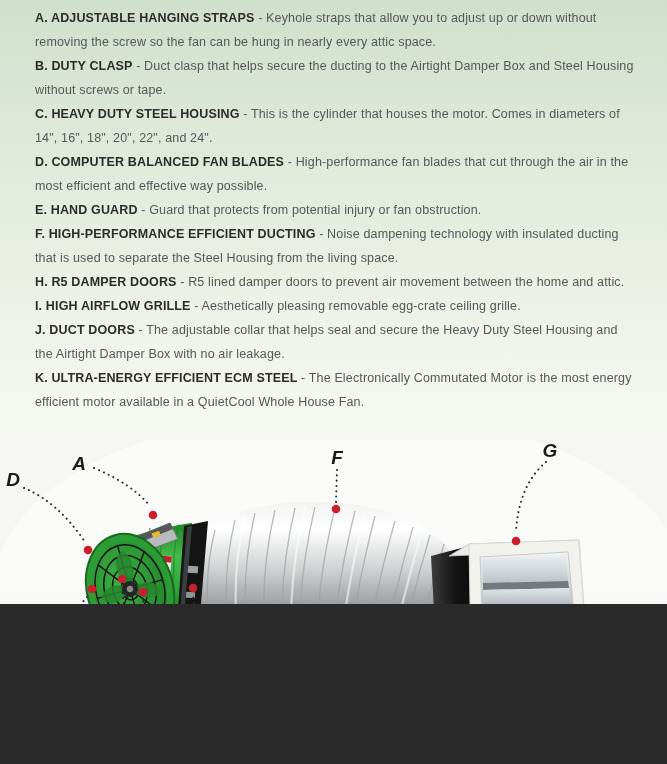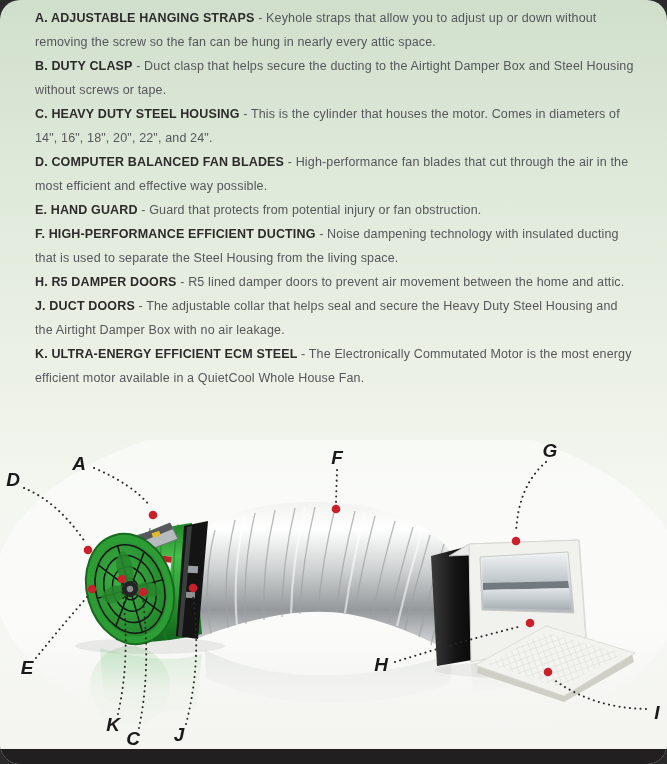--- a/index.html
+++ b/index.html
@@ -1,22 +1,21 @@
 <!DOCTYPE html>
 <html><head>
 <meta charset="utf-8">
 <style>
   html,body{margin:0;padding:0;background:#2a2a2a;}
   .page{
     position:relative;
-    width:667px;height:764px;
+    width:667px;height:604px;
     overflow:hidden;
     background:linear-gradient(180deg,#d0dfcc 0%,#dde8d8 20%,#eaf0e4 45%,#f4f6f0 65%,#f6f7f3 82%,#f3f5ef 100%);
     font-family:"Liberation Sans",sans-serif;
-    border-radius:20px;
   }
   .parts-list{
     position:absolute;top:6px;left:35px;width:604px;
     font-size:12.5px;line-height:24px;letter-spacing:.15px;
   }
   .part{margin:0;color:#55565a;}
   .part-heading{color:#2c2b2a;font-weight:700;}
   .diagram{position:absolute;left:0;top:440px;width:667px;height:309px;}
   .footer-bar{position:absolute;left:0;top:749px;width:667px;height:15px;}
   .callout-letter{
@@ -40,20 +39,21 @@
 
     <p class="part"><b class="part-heading">D. COMPUTER BALANCED FAN BLADES</b> <span class="part-body">- High-performance fan blades that cut through the air in the most efficient and effective way possible.</span></p>
 
     <p class="part"><b class="part-heading">E. HAND GUARD</b> <span class="part-body">- Guard that protects from potential injury or fan obstruction.</span></p>
 
     <p class="part"><b class="part-heading">F. HIGH-PERFORMANCE EFFICIENT DUCTING</b> <span class="part-body">- Noise dampening technology with insulated ducting that is used to separate the Steel Housing from the living space.</span></p>
 
 
     <p class="part"><b class="part-heading">H. R5 DAMPER DOORS</b> <span class="part-body">- R5 lined damper doors to prevent air movement between the home and attic.</span></p>
 
+    <p class="part"><b class="part-heading">I. HIGH AIRFLOW GRILLE</b> <span class="part-body">- Aesthetically pleasing removable egg-crate ceiling grille.</span></p>
 
     <p class="part"><b class="part-heading">J. DUCT DOORS</b> <span class="part-body">- The adjustable collar that helps seal and secure the Heavy Duty Steel Housing and the Airtight Damper Box with no air leakage.</span></p>
 
     <p class="part"><b class="part-heading">K. ULTRA-ENERGY EFFICIENT ECM STEEL</b> <span class="part-body">- The Electronically Commutated Motor is the most energy efficient motor available in a QuietCool Whole House Fan.</span></p>
   </div>
 
   <svg class="diagram" viewBox="0 0 667 309">
     <defs>
       <linearGradient id="ductGrad" x1="0" y1="0" x2="0" y2="1">
         <stop offset="0" stop-color="#f2f2f1"></stop>

